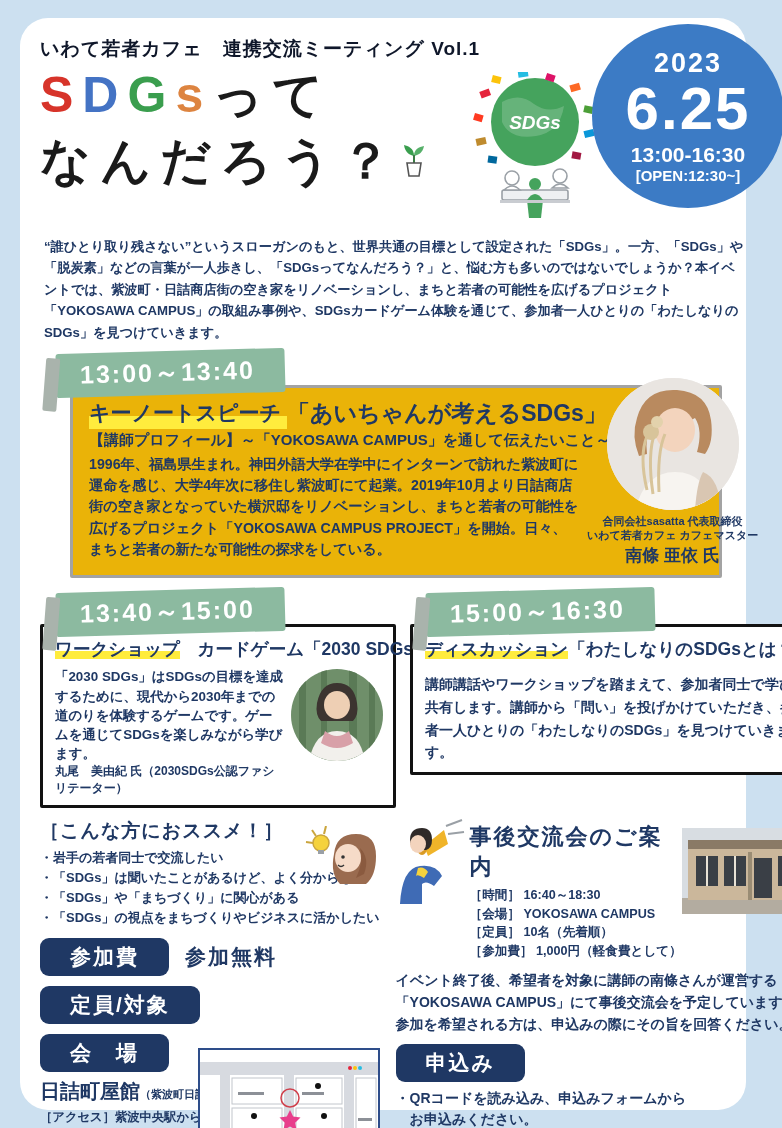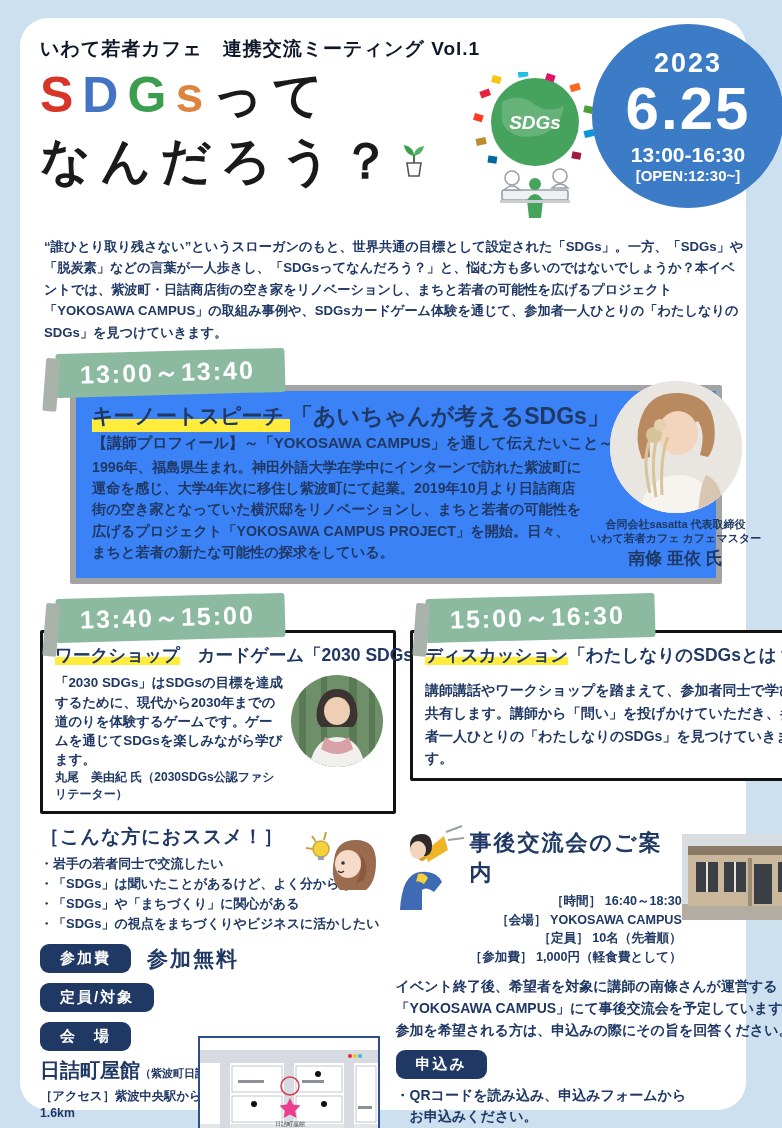--- a/index.html
+++ b/index.html
@@ -38,21 +38,21 @@
     font-size:25px; font-weight:bold; letter-spacing:2px; padding:5px 30px 6px 24px;
     transform:rotate(-1.6deg); border-radius:3px; z-index:2; margin-left:16px;
   }
   .ribbon::before {
     content:""; position:absolute; left:-12px; top:4px; width:14px; height:120%;
     background:#a9b3ac; transform:rotate(6deg); z-index:-1; border-radius:2px;
   }
   
   .keynote { margin-top:8px; }
   .kbox {
-    margin:-10px 4px 0 30px; border:6px solid #a3a3a3; background:#3b82f6;
+    margin:-10px 4px 0 30px; border:3px solid #a3a3a3; background:#eab308;
     padding:10px 12px 8px 16px; display:flex; position:relative; border-radius:2px;
   }
   .k-main { width:492px; }
   .k-row1 { display:flex; align-items:flex-end; }
   .hl { background:linear-gradient(180deg, rgba(0,0,0,0) 58%, #ffec3d 58%); }
   .k-label { font-size:21px; font-weight:bold; color:#1f3864; white-space:nowrap; padding:0 6px 2px 0; }
   .k-title { flex:1; font-size:23px; font-weight:bold; color:#1f3864; text-align:center; white-space:nowrap; }
   .k-row2 { display:flex; align-items:flex-end; margin-top:2px; }
   .k-profile-h { font-size:15px; font-weight:bold; white-space:nowrap; }
   .k-sub { flex:1; font-size:15px; font-weight:bold; text-align:center; white-space:nowrap; }
@@ -76,36 +76,36 @@
   .cols { display:flex; margin-top:10px; }
   .col-left { width:356px; position:relative; }
   .divider { width:3px; background:#1f3864; margin:4px 10px 0 6px; }
   .col-right { flex:1; position:relative; }
   .rec-head { font-size:19px; font-weight:bold; letter-spacing:1px; }
   .rec-list { list-style:none; margin-top:4px; }
   .rec-list li { font-size:13px; font-weight:bold; line-height:1.55; white-space:nowrap; }
   .bulb-person { position:absolute; right:2px; top:8px; }
   .badge {
     display:inline-block; background:#1f3864; color:#fff; font-weight:bold;
-    font-size:15px; letter-spacing:2px; padding:5px 20px; border-radius:9px; white-space:nowrap;
+    font-size:21px; letter-spacing:2px; padding:5px 30px; border-radius:9px; white-space:nowrap;
   }
   .fee-row, .cap-row { display:flex; align-items:center; gap:16px; margin-top:10px; }
   .fee-val { font-size:21px; font-weight:bold; letter-spacing:2px; }
   .cap-val { font-size:18px; font-weight:bold; }
   .venue { margin-top:10px; position:relative; }
   .venue-name-row { margin-top:6px; }
   .venue-name { font-size:20px; font-weight:bold; }
   .venue-note { font-size:11px; font-weight:bold; }
   .venue-access { margin-top:4px; font-size:12.3px; font-weight:bold; line-height:1.35; width:172px; }
   .map-box { position:absolute; right:0; top:14px; }
   
   .ap-header { display:flex; align-items:flex-start; }
   .ap-heading { font-size:22px; font-weight:bold; letter-spacing:2px; margin:4px 0 4px 4px; }
   .ap-details { list-style:none; margin-left:4px; }
-  .ap-details li { font-size:12.6px; font-weight:bold; line-height:1.5; white-space:nowrap;text-align:right; }
+  .ap-details li { font-size:12.6px; font-weight:bold; line-height:1.5; white-space:nowrap; }
   .ap-photo { margin-left:auto; margin-top:10px; }
   .ap-body { margin-top:8px; font-size:14px; font-weight:bold; line-height:1.58; }
   .apply { margin-top:8px; }
   .apply-list { list-style:none; margin-top:6px; }
   .apply-list li { font-size:14px; font-weight:bold; line-height:1.5; white-space:pre-line; }
 </style>
 </head>
 <body>
 
 <div class="card">

